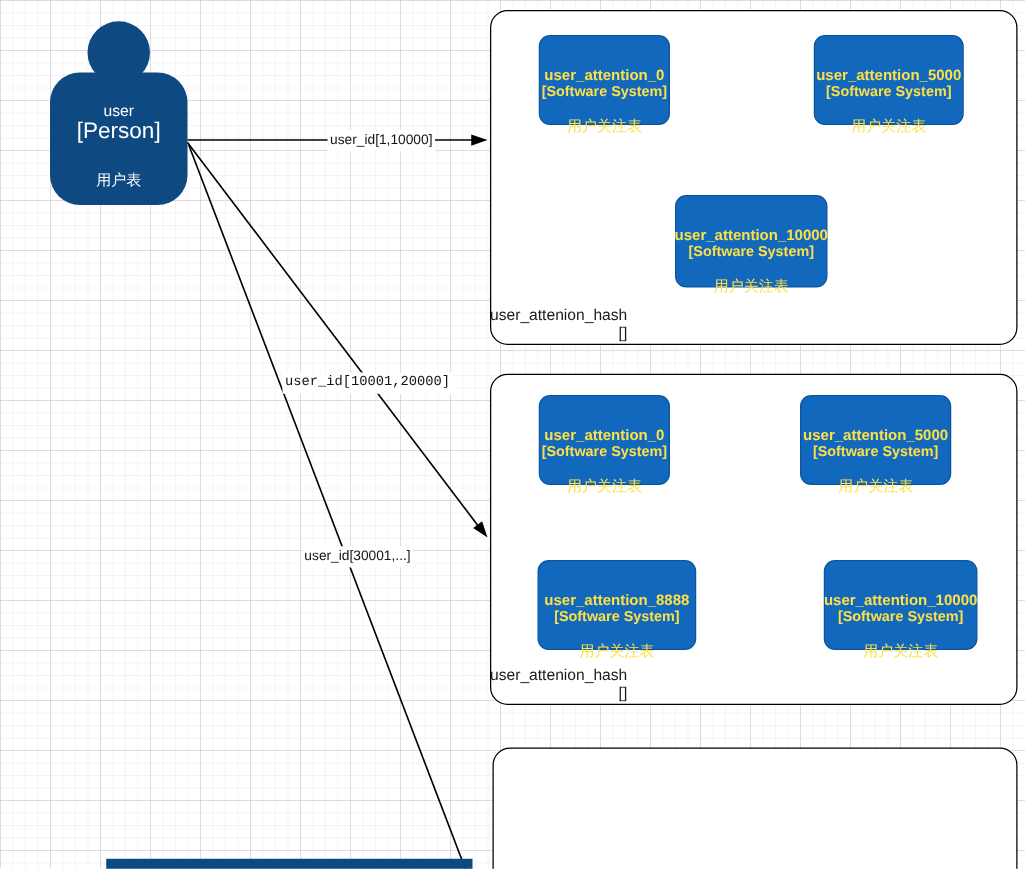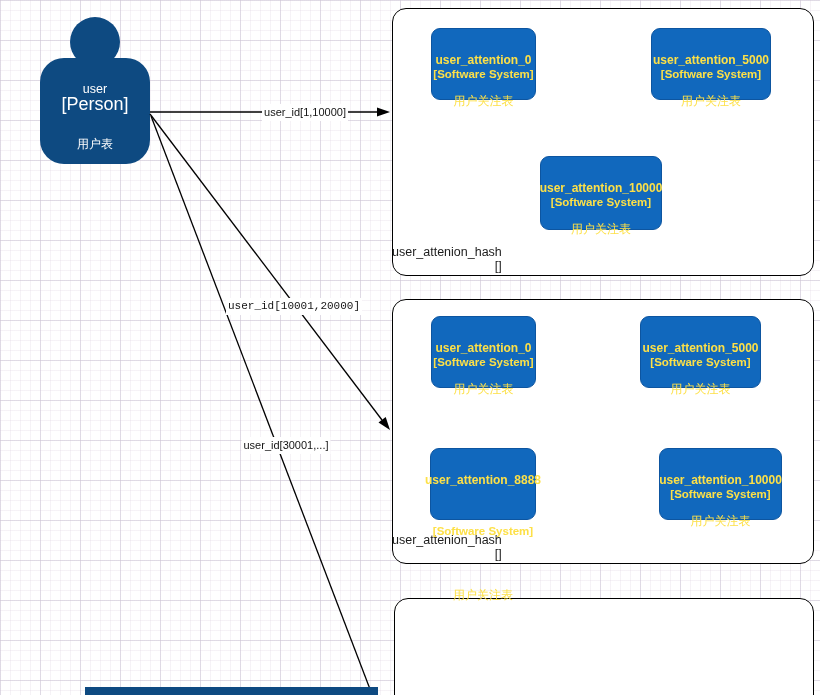--- a/index.html
+++ b/index.html
@@ -111,21 +111,21 @@
   <div class="sys-box" style="left:431px;top:316px;width:105px;height:72px;">
     <div class="sys-name">user_attention_0</div>
     <div class="sys-type">[Software System]</div>
     <div class="sys-desc">用户关注表</div>
   </div>
   <div class="sys-box" style="left:640px;top:316px;width:121px;height:72px;">
     <div class="sys-name">user_attention_5000</div>
     <div class="sys-type">[Software System]</div>
     <div class="sys-desc">用户关注表</div>
   </div>
-  <div class="sys-box" style="left:430px;top:448px;width:106px;height:72px;gap:37px;">
+  <div class="sys-box" style="left:430px;top:448px;width:127px;height:72px;">
     <div class="sys-name">user_attention_8888</div>
     <div class="sys-type">[Software System]</div>
     <div class="sys-desc">用户关注表</div>
   </div>
   <div class="sys-box" style="left:659px;top:448px;width:123px;height:72px;">
     <div class="sys-name">user_attention_10000</div>
     <div class="sys-type">[Software System]</div>
     <div class="sys-desc">用户关注表</div>
   </div>
 

